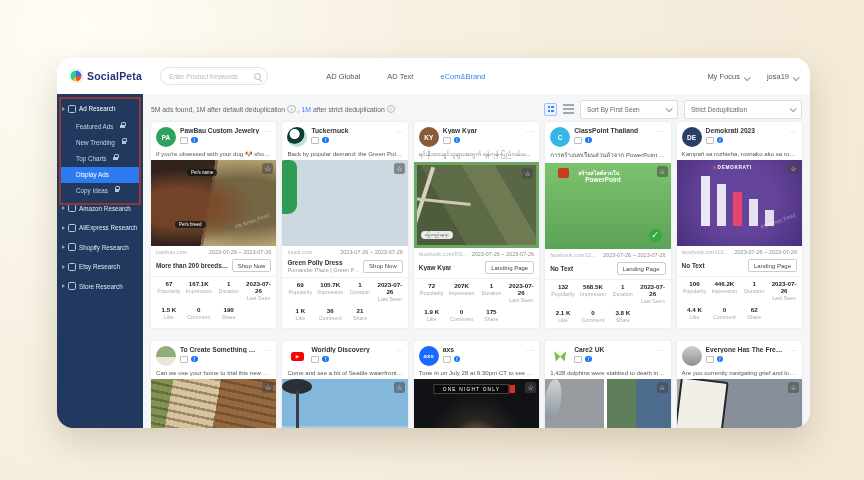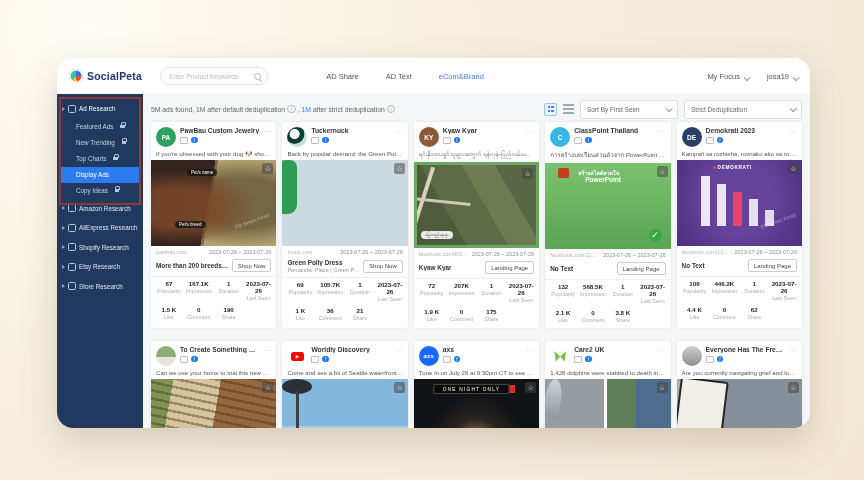--- a/index.html
+++ b/index.html
@@ -171,21 +171,21 @@
   <header>
     <div class="logo">
       <span class="logo-mark"></span>
       <span class="logo-text">SocialPeta</span>
     </div>
     <div class="search-box">
       <input placeholder="Enter Product Keywords" style="">
       <span class="mag"></span>
     </div>
     <nav class="primary-nav">
-        <a class="nav-item">AD Share</a>
+        <a class="nav-item">AD Global</a>
         <a class="nav-item">AD Text</a>
         <a class="nav-item active">eCom&amp;Brand</a>
       </nav>
     <div class="header-right">
       <div class="focus">
         <span>My Focus</span>
         <i class="chev"></i>
       </div>
       <div class="user">
         <span>josa19</span>

